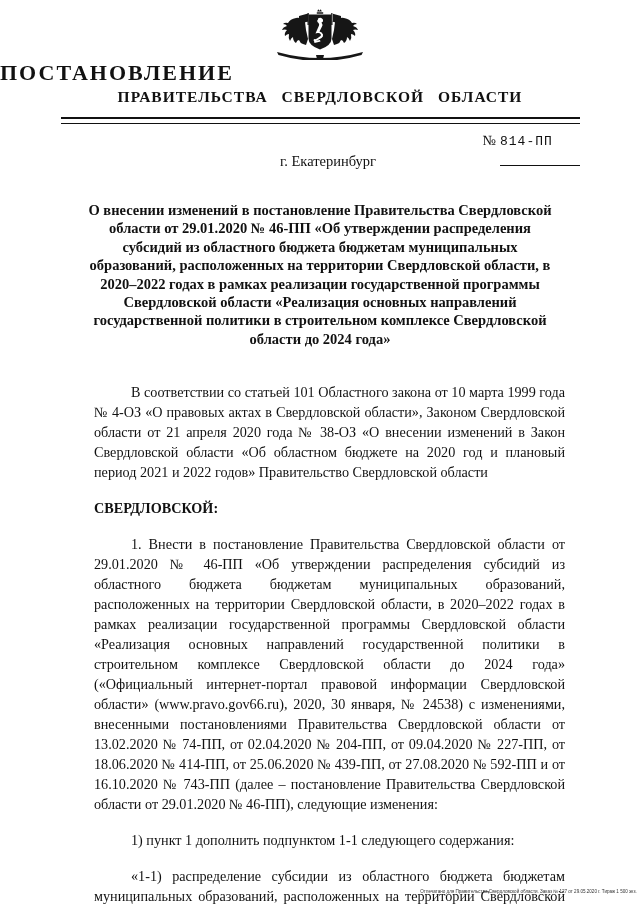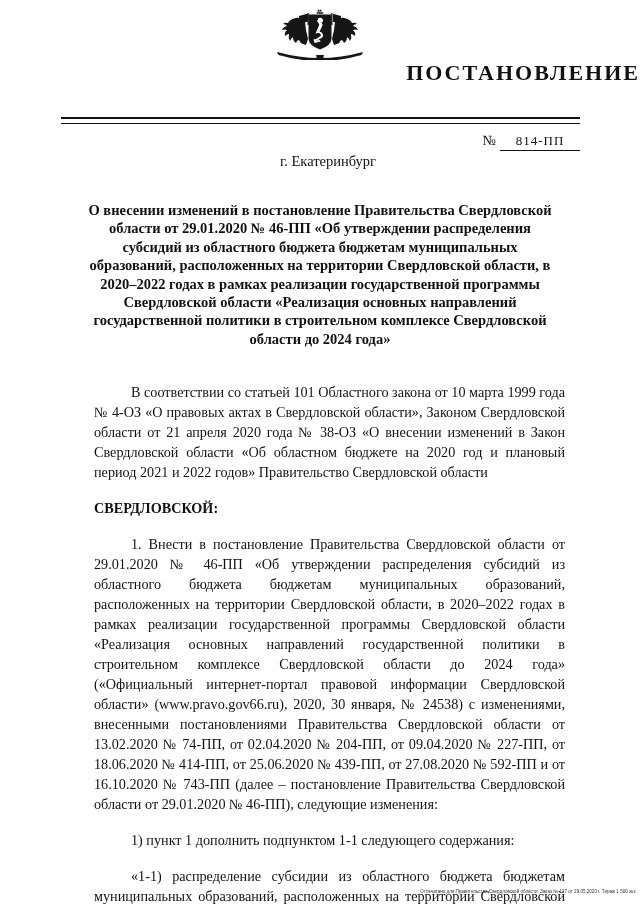--- a/index.html
+++ b/index.html
@@ -20,21 +20,21 @@
     left: 0;
     width: 640px;
     text-align: center;
   }
   .coa-wrap svg { width: 102px; height: 52px; }
   .doc-title {
     position: absolute;
     top: 60px;
     left: 0;
     width: 640px;
-    text-align: right;
+    text-align: left;
     font-size: 22px;
     font-weight: bold;
     letter-spacing: 2px;
   }
   .doc-subtitle {
     position: absolute;
     top: 88px;
     left: 0;
     width: 640px;
     text-align: center;
@@ -74,25 +74,24 @@
   .doc-no {
     position: absolute;
     right: 0;
     top: 2px;
     font-size: 14px;
   }
   .doc-no .no-sign { display: inline-block; margin-right: 4px; }
   .doc-no .no-value {
     display: inline-block;
     width: 80px;
-    text-align: center;
-    font-family: Liberation Serif, serif;
+    font-family: Liberation Mono, monospace;
     font-size: 13px;
     border-bottom: 1px solid #111;
-    padding-bottom: 1px;
+    padding-bottom: 16px;
     letter-spacing: 1px;
   }
   .doc-city {
     position: absolute;
     top: 153px;
     left: 8px;
     width: 640px;
     text-align: center;
     font-size: 14.5px;
   }
@@ -164,20 +163,21 @@
 
       <g fill="#ffffff">
         <path d="M49 10.5 q2.5 -1.5 4 0 q1.5 1 1 3 l-1.5 1 q1.5 2 0.5 4 l-2.5 5 q2.5 0.5 3.5 3 q0.5 2 -1.5 3.5 l-4.5 2.5 q-2 1 -3.5 0 l0.5 -1.5 q1.5 0.5 3 -0.5 l3.5 -2.5 q1 -1 0 -2 q-1 -1.5 -3 -1 l-2 0.5 l3.5 -8 q0.5 -1.5 -0.5 -2.5 l-1 -1 q-1 -1.5 0.5 -2.5 z"></path>
         <circle cx="52.3" cy="12.2" r="1.1"></circle>
         <path d="M45 33 l6 -1 l0.5 1.5 l-6 1.5 z"></path>
       </g>
     </svg>
   </div>
 
   <div class="doc-title">ПОСТАНОВЛЕНИЕ</div>
+  <div class="doc-subtitle">ПРАВИТЕЛЬСТВА  СВЕРДЛОВСКОЙ  ОБЛАСТИ</div>
 
   <div class="double-rule"></div>
 
   <div class="meta-row">
     <div class="doc-no">
       <span class="no-sign">№</span><span class="no-value">814-ПП</span>
     </div>
   </div>
 
   <div class="doc-city">г. Екатеринбург</div>

